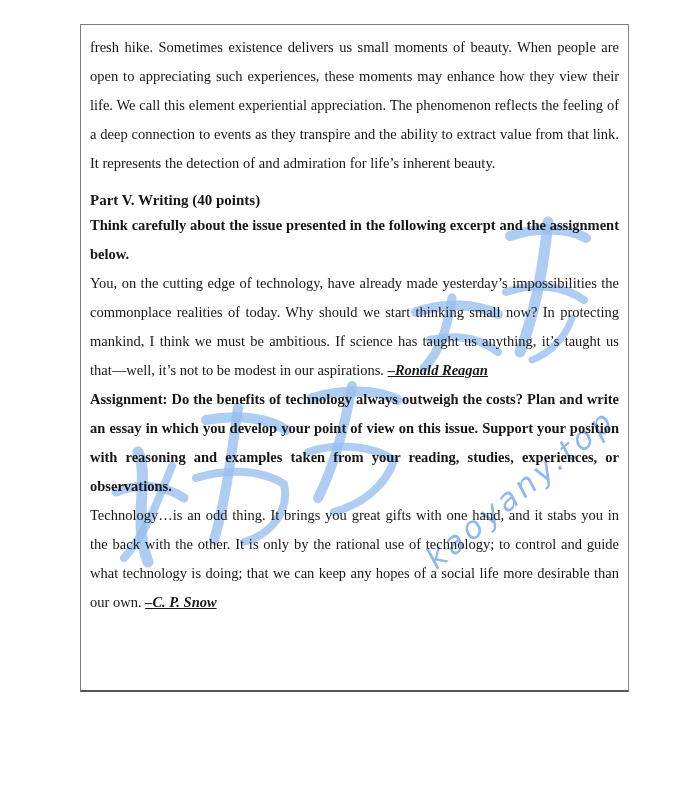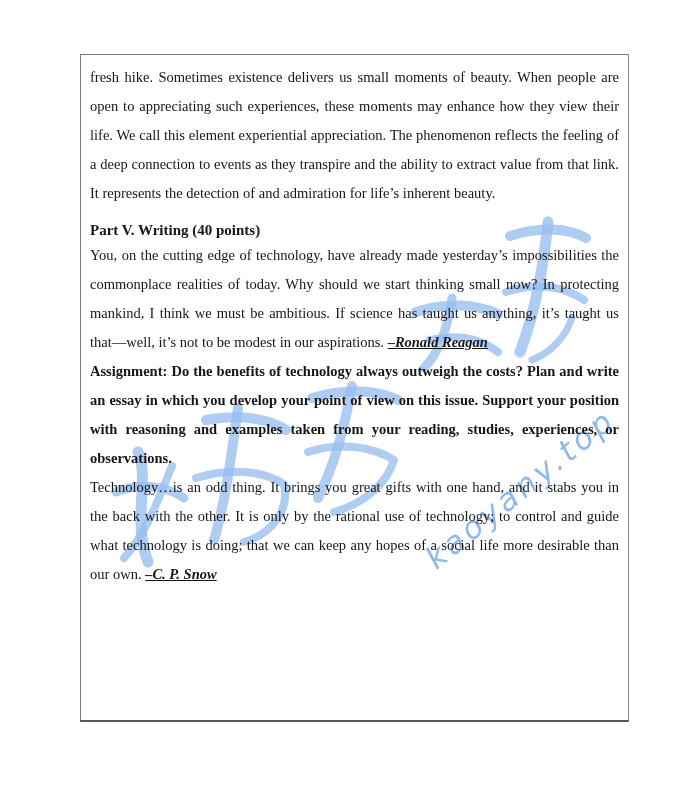--- a/index.html
+++ b/index.html
@@ -9,21 +9,21 @@
     width: 698px;
     height: 803px;
     background: #ffffff;
     overflow: hidden;
     font-family: "Liberation Serif", "DejaVu Serif", serif;
     color: #161616;
   }
   .doc-box {
     position: absolute;
     left: 80px;
-    top: 54px;
+    top: 24px;
     width: 549px;
     min-height: 668px;
     border: 1px solid #7d7d7d;
     border-right: 1px solid #8a8a8a;
     border-bottom: 2px solid #565656;
     padding: 8px 9px 10px 9px;
     background: transparent;
   }
   .para {
     font-size: 14.5px;
@@ -99,20 +99,21 @@
     <div class="wm-site">kaoyany.top</div>
   </div>
 
   <div class="doc-box">
 
     <p class="para">fresh hike. Sometimes existence delivers us small moments of beauty. When people are open to appreciating such experiences, these moments may enhance how they view their life. We call this element experiential appreciation. The phenomenon reflects the feeling of a deep connection to events as they transpire and the ability to extract value from that link. It represents the detection of and admiration for life’s inherent beauty.</p>
 
     <p class="para heading">Part V. Writing (40 points)</p>
 
 
+    <p class="para bold-para">Think carefully about the issue presented in the following excerpt and the assignment below.</p>
 
     <p class="para"><span>You, on the cutting edge of technology, have already made yesterday’s impossibilities the commonplace realities of today. Why should we start thinking small now? In protecting mankind, I think we must be ambitious. If science has taught us anything, it’s taught us that—well, it’s not to be modest in our aspirations. </span><span class="author">–Ronald Reagan</span></p>
 
     <p class="para bold-para">Assignment: Do the benefits of technology always outweigh the costs? Plan and write an essay in which you develop your point of view on this issue. Support your position with reasoning and examples taken from your reading, studies, experiences, or observations.</p>
 
     <p class="para"><span>Technology…is an odd thing. It brings you great gifts with one hand, and it stabs you in the back with the other. It is only by the rational use of technology; to control and guide what technology is doing; that we can keep any hopes of a social life more desirable than our own. </span><span class="author">–C. P. Snow</span></p>
 
   </div>
 </div>
 

